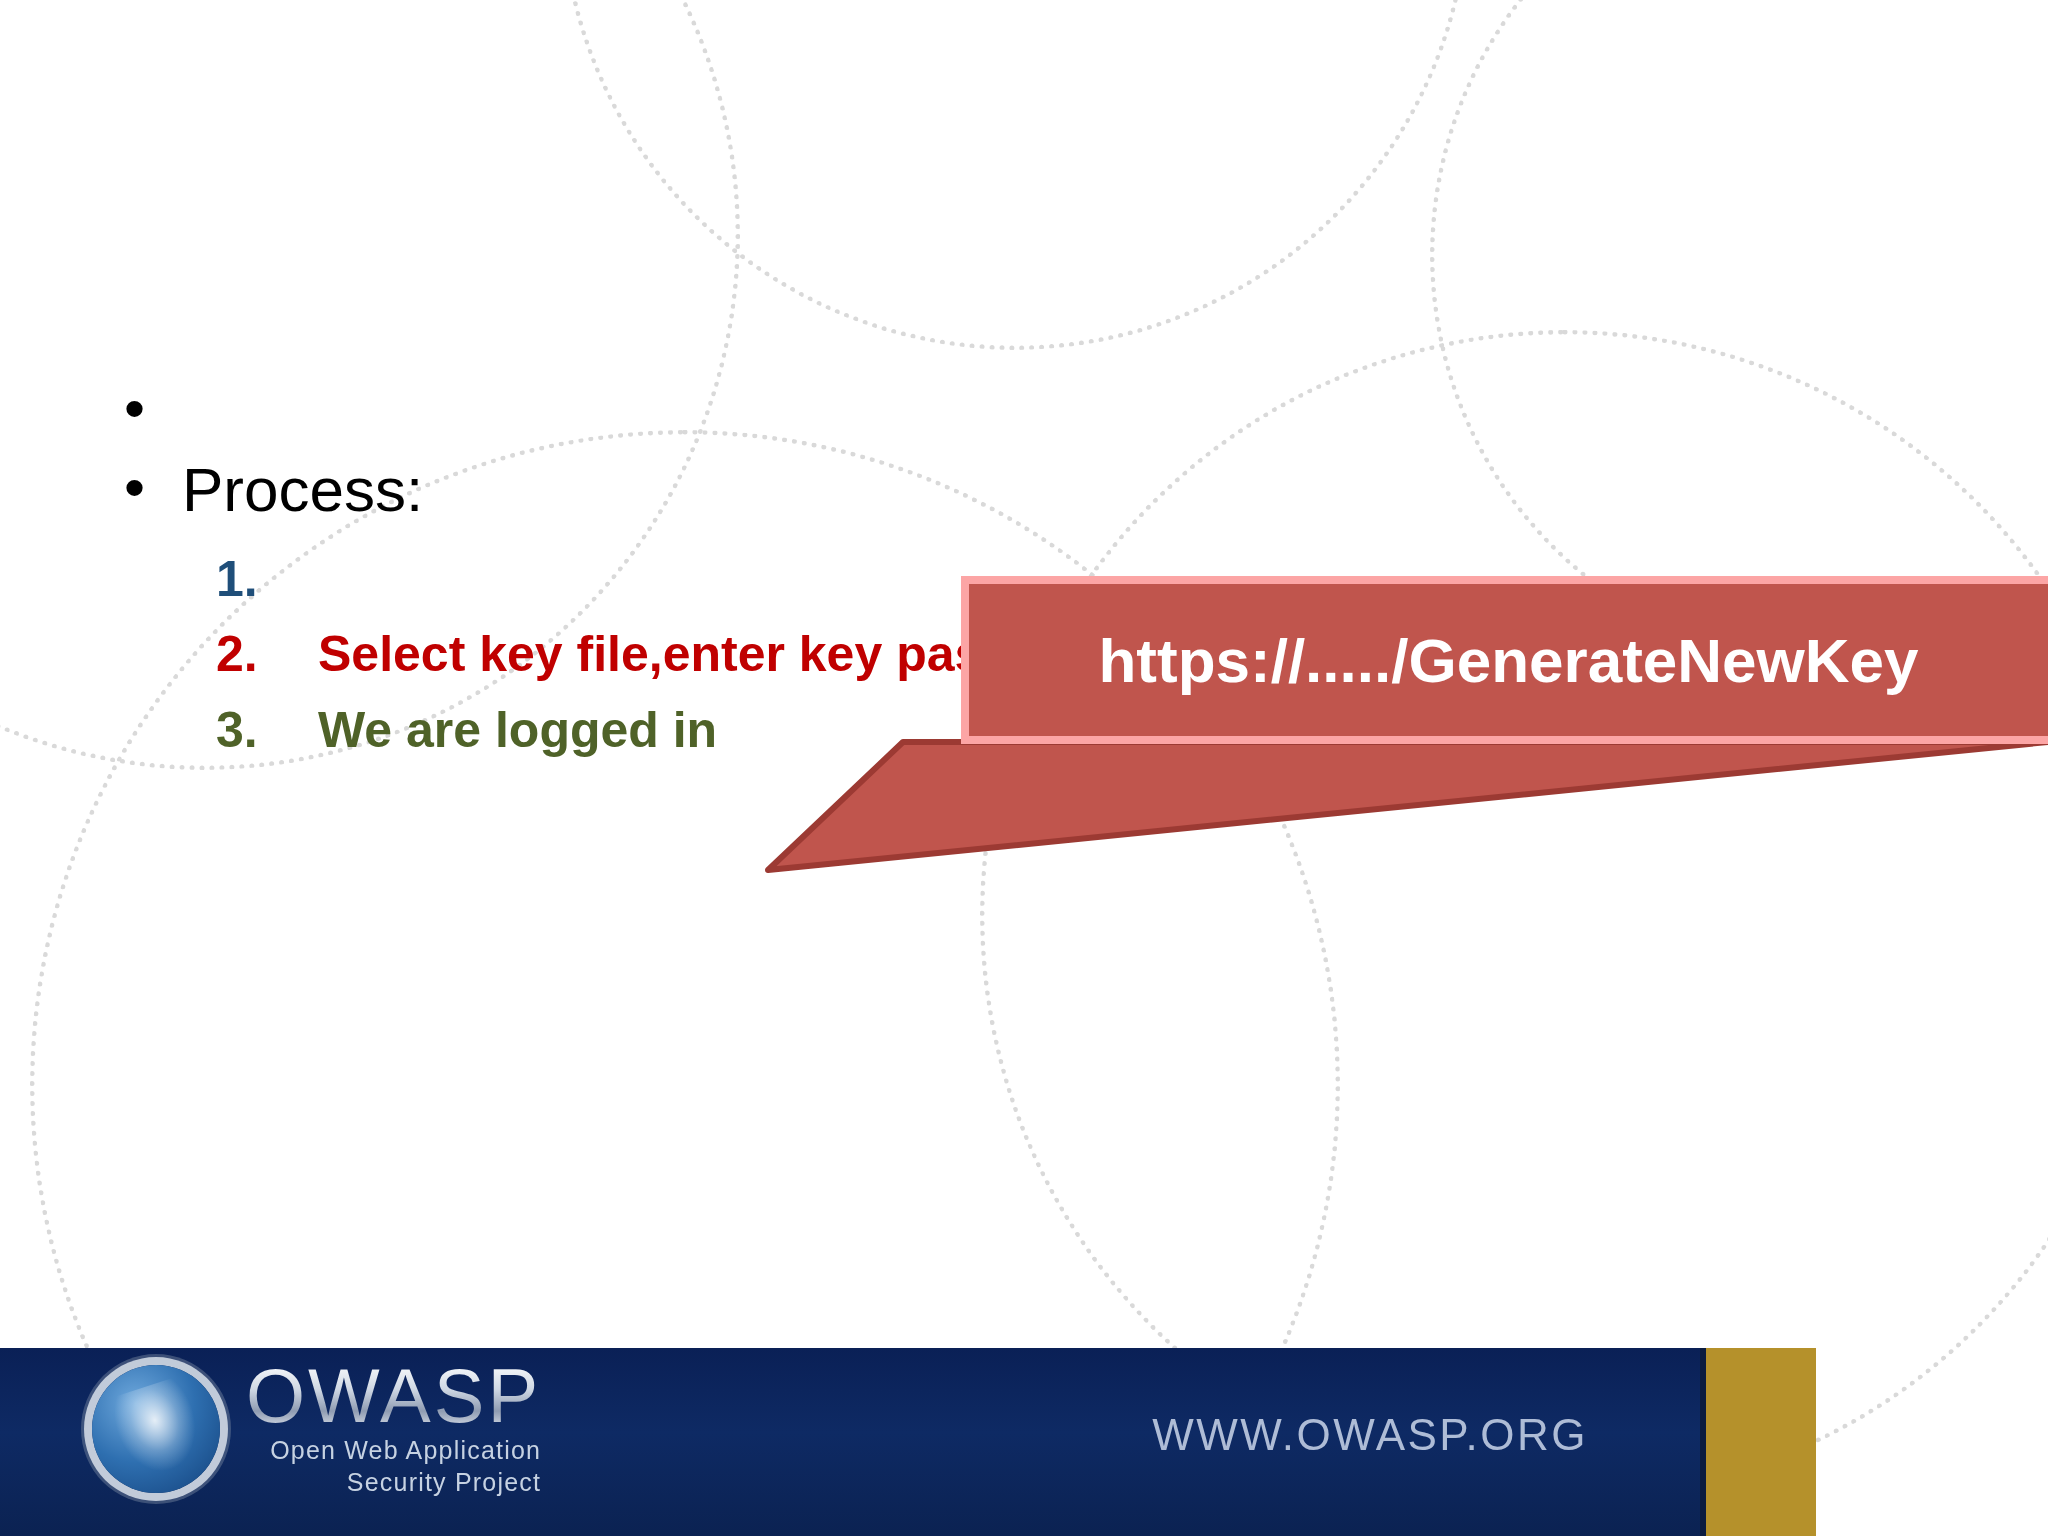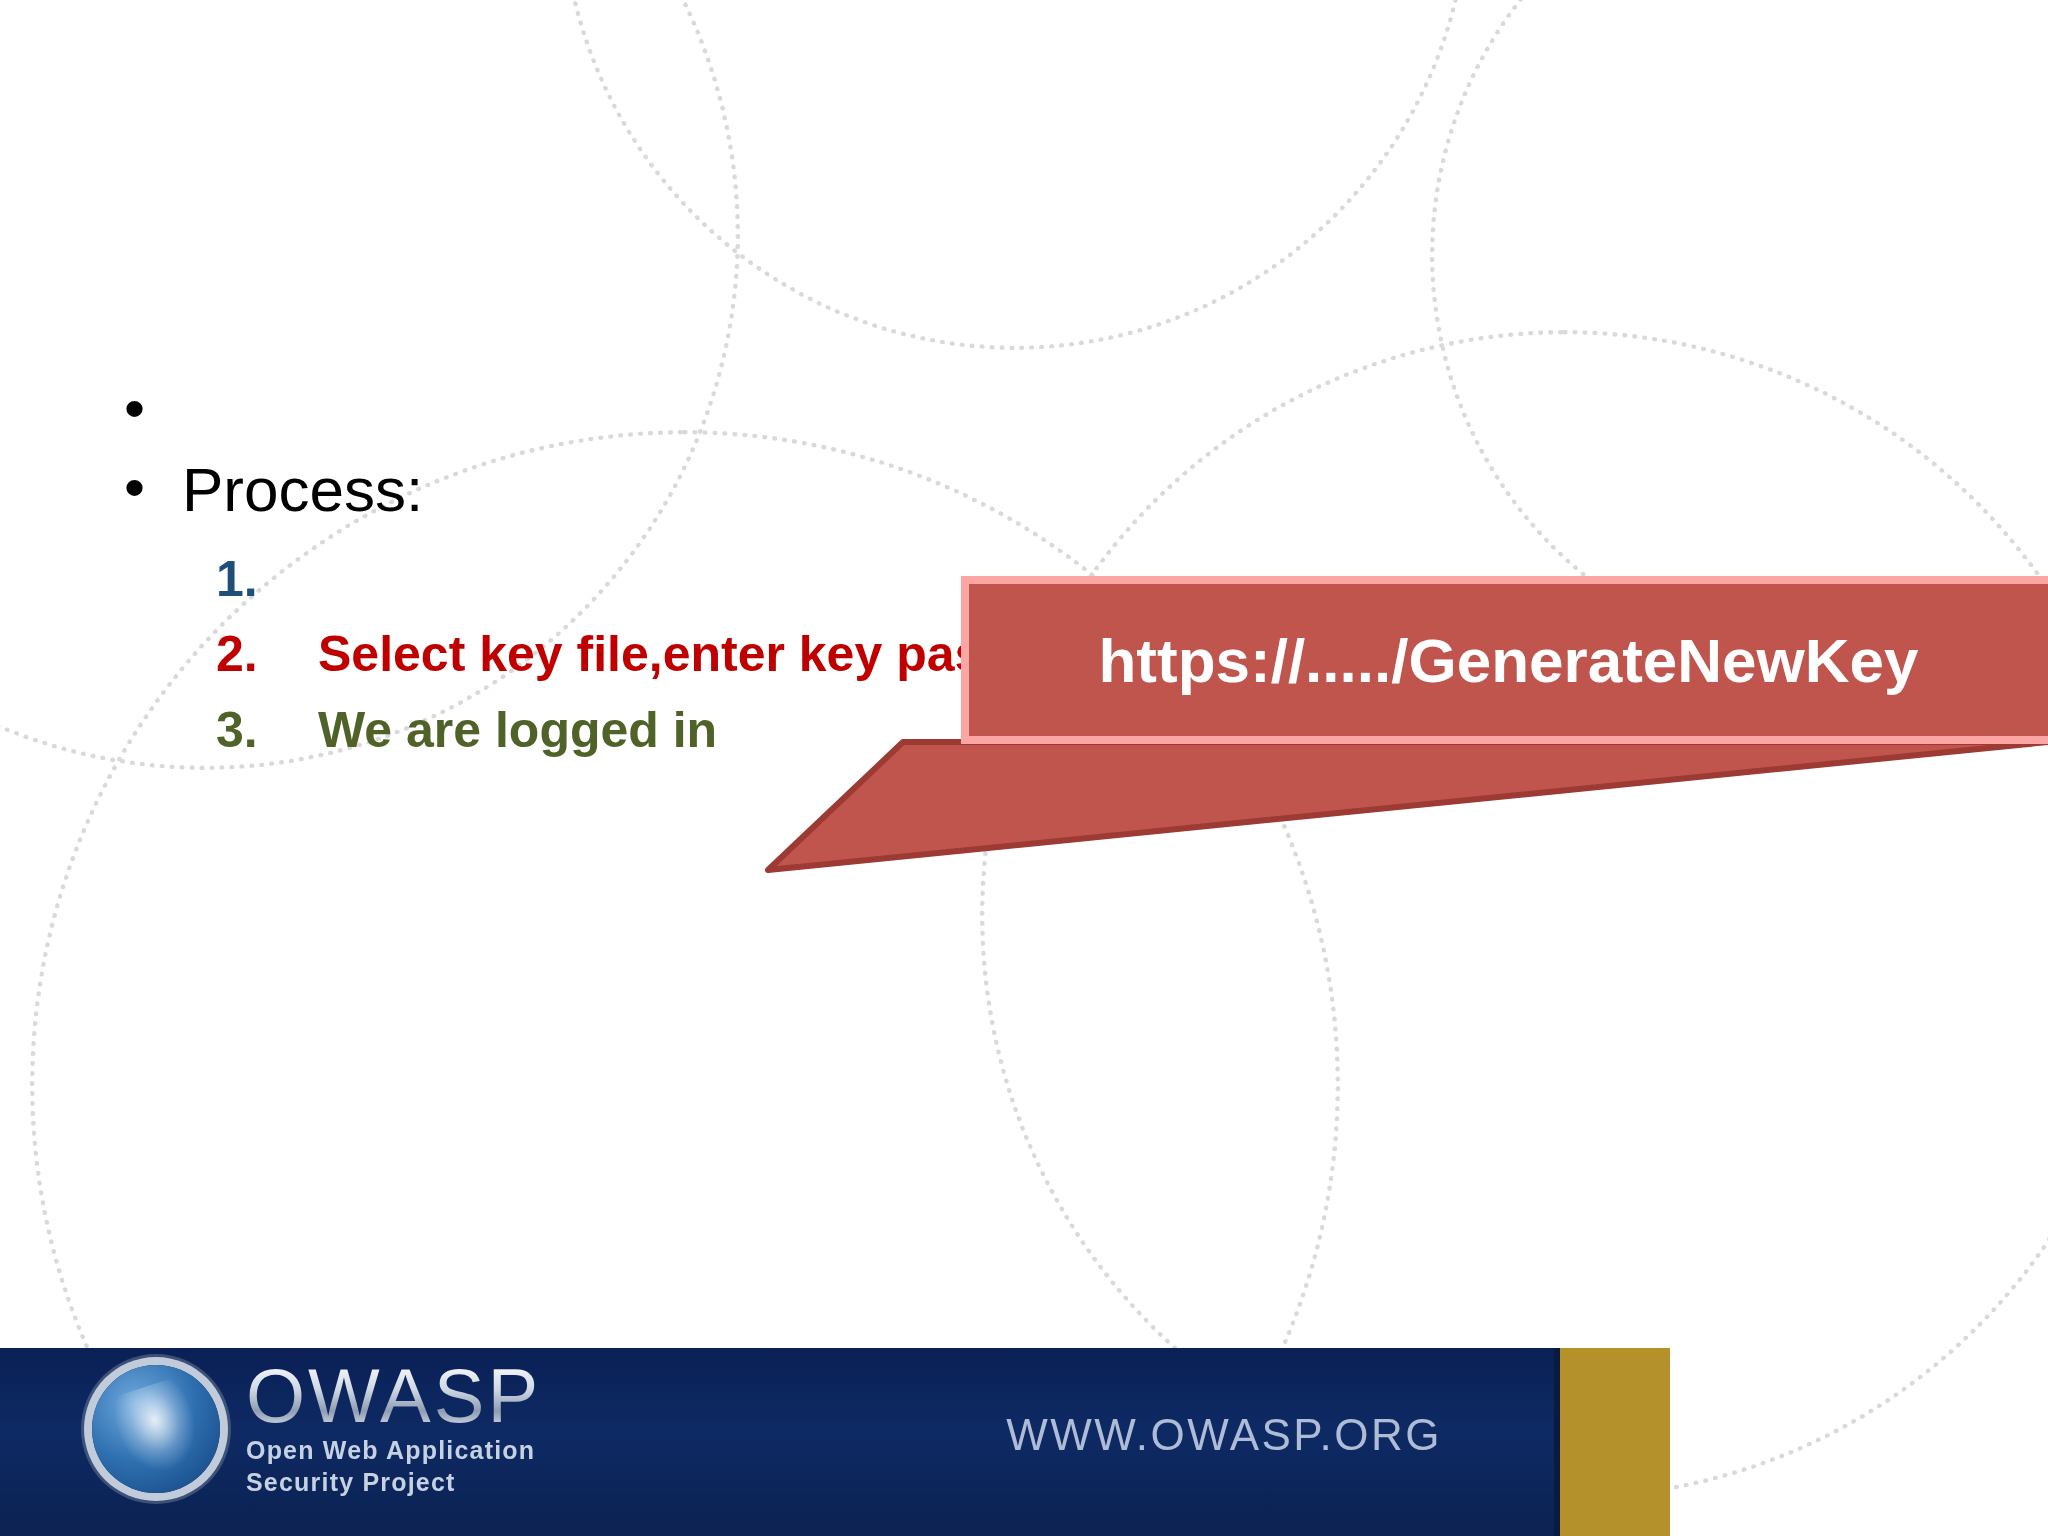--- a/index.html
+++ b/index.html
@@ -138,23 +138,24 @@
     font-weight: bold;
     letter-spacing: 0px;
     white-space: nowrap;
   }
 
   
   #footer {
     position: absolute;
     left: 0;
     bottom: 0;
-    width: 1670px;
+    width: 1816px;
     height: 188px;
     background: linear-gradient(180deg, #0A2056 0%, #0E2A64 45%, #0B2252 100%);
+    text-align: right;
   }
   #footer-gold {
     position: absolute;
     right: 0;
     top: 0;
     width: 110px;
     height: 188px;
     background: #B5912B;
   }
   #footer-divider {
@@ -205,21 +206,20 @@
     -webkit-background-clip: text;
     background-clip: text;
     color: transparent;
   }
   .logo-tag {
     font-size: 25px;
     color: #c6d2e2;
     letter-spacing: 1.2px;
     line-height: 1.22;
     margin-top: 2px;
-    font-weight: bold;
   }
   #footer-url {
     position: absolute;
     right: 228px;
     top: 62px;
     font-size: 44px;
     letter-spacing: 2.5px;
     color: #aebcd6;
   }
 </style>

